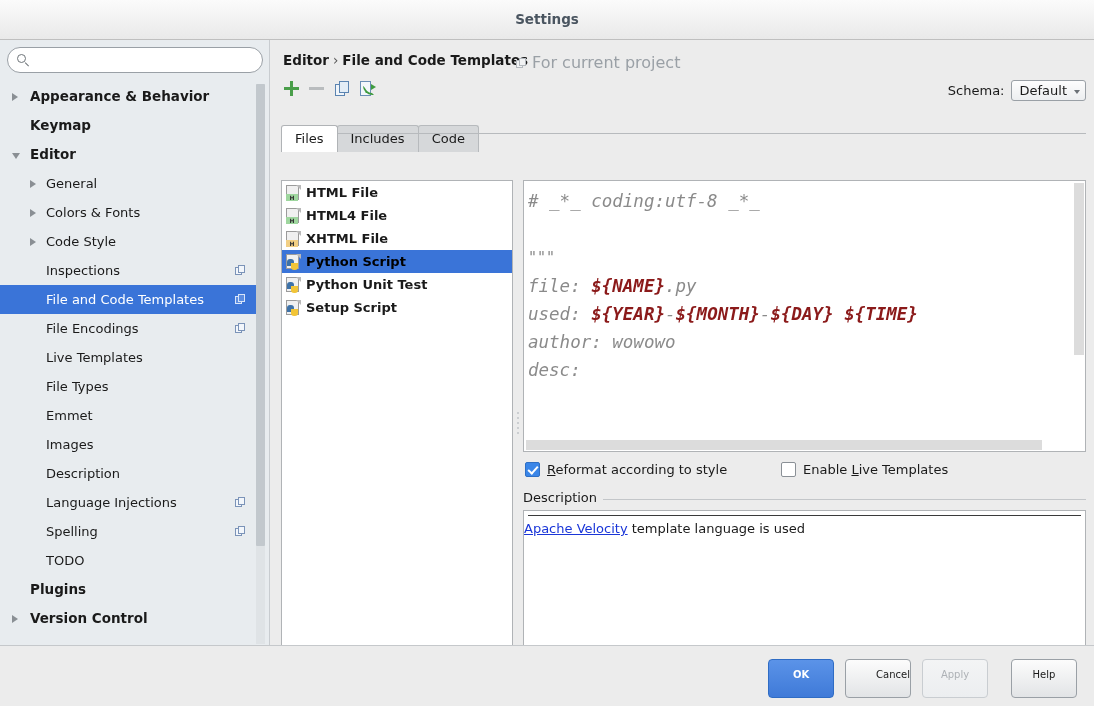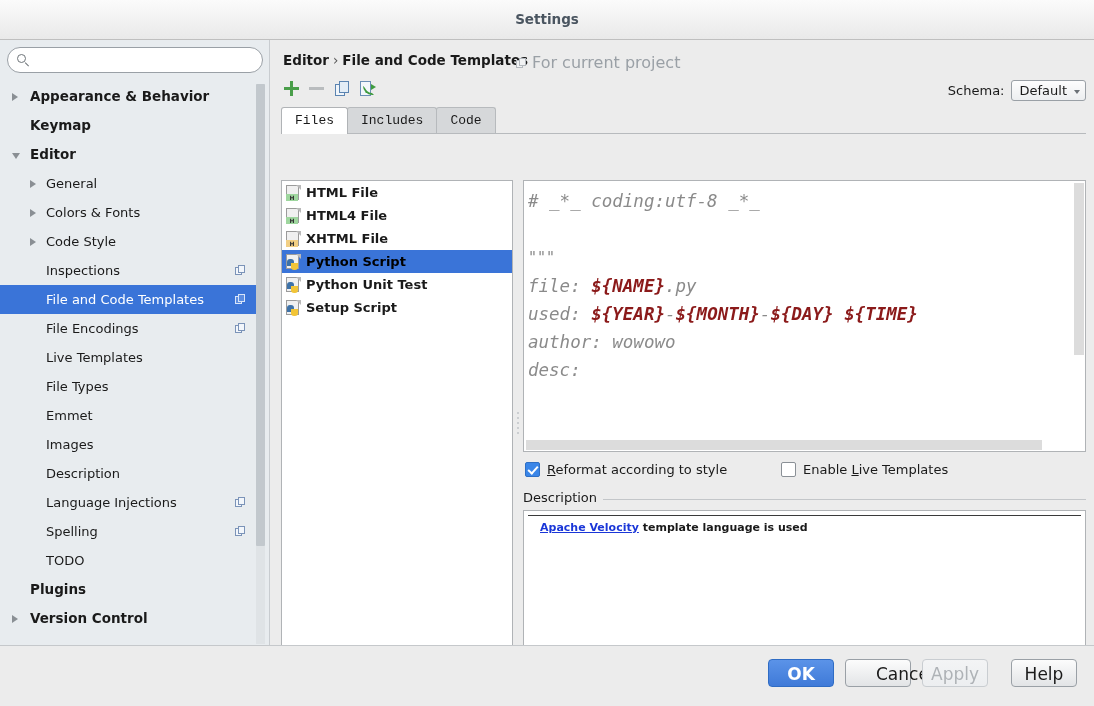--- a/index.html
+++ b/index.html
@@ -159,21 +159,21 @@
     padding:0 18px 0 8px; position:relative;
     background:linear-gradient(to bottom,#fdfdfd,#eceef0);
     border:1px solid #9aa0a6; border-radius:3px; font-size:13px;
   }
   .schema .dd .car{
     position:absolute; right:5px; top:9px; width:0;height:0;
     border-top:4px solid #6b7176; border-left:3.5px solid transparent; border-right:3.5px solid transparent;
   }
 
   
-  .tabs{ position:absolute; left:10px; top:67px; height:15px;font-family:Liberation Mono, monospace; }
+  .tabs{ position:absolute; left:10px; top:85px; height:15px; }
   .tab{
     position:relative; float:left; height:27px; line-height:26px;
     padding:0 13px; font-size:13px; color:#1a1a1a;
     background:#d6d8da; border:1px solid #b7babd; border-bottom:0;
     border-radius:3px 3px 0 0; margin-right:-1px; cursor:default;
   }
   .tab.active{ background:#ffffff; border-color:#b0b3b6; z-index:2; }
   .tabs-line{
     position:absolute; left:10px; top:93px; width:805px; height:1px; background:#b7babd;
   }
@@ -290,34 +290,33 @@
     position:absolute; left:78px; right:0; top:9px; height:1px; background:#c3c6c9;
   }
   .descbox{
     position:absolute; left:0; top:20px; right:0; bottom:0;
     background:#ffffff; border:1px solid #b0b3b6; overflow:hidden;
   }
   .descbox .rule{
     position:absolute; left:4px; right:4px; top:4px; height:1px; background:#3a3a3a;
   }
   .desctext{
-    position:absolute; left:16px; top:10px; font-size:11px; color:#1a1a1a;
+    position:absolute; left:0; top:10px; font-size:13px; color:#1a1a1a;
     white-space:nowrap;
-    font-weight:bold;
   }
   .desctext a{ color:#1a36d8; text-decoration:underline; }
 
   
   .footer{
     position:absolute; left:0; top:645px; width:1094px; height:61px;
     background:#ececec; border-top:1px solid #c5c8cb;
   }
   .btn{
-    position:absolute; top:13px; height:28px; line-height:29px;
-    text-align:center; font-size:17px; border-radius:4px;
+    position:absolute; top:13px; height:39px; line-height:29px;
+    text-align:center; font-size:10px; border-radius:4px;
     border:1px solid #9aa0a6; cursor:default;
     background:linear-gradient(to bottom,#fcfcfc,#e2e4e6);
     color:#1a1a1a;
   }
   .btn.primary{
     background:linear-gradient(to bottom,#5b93e8,#3f7ad8);
     border-color:#2f6cc4; color:#ffffff; font-weight:bold;
   }
   .btn.disabled{
     color:#aeb2b6; background:linear-gradient(to bottom,#f3f4f5,#eceef0); border-color:#c9cdd1;

